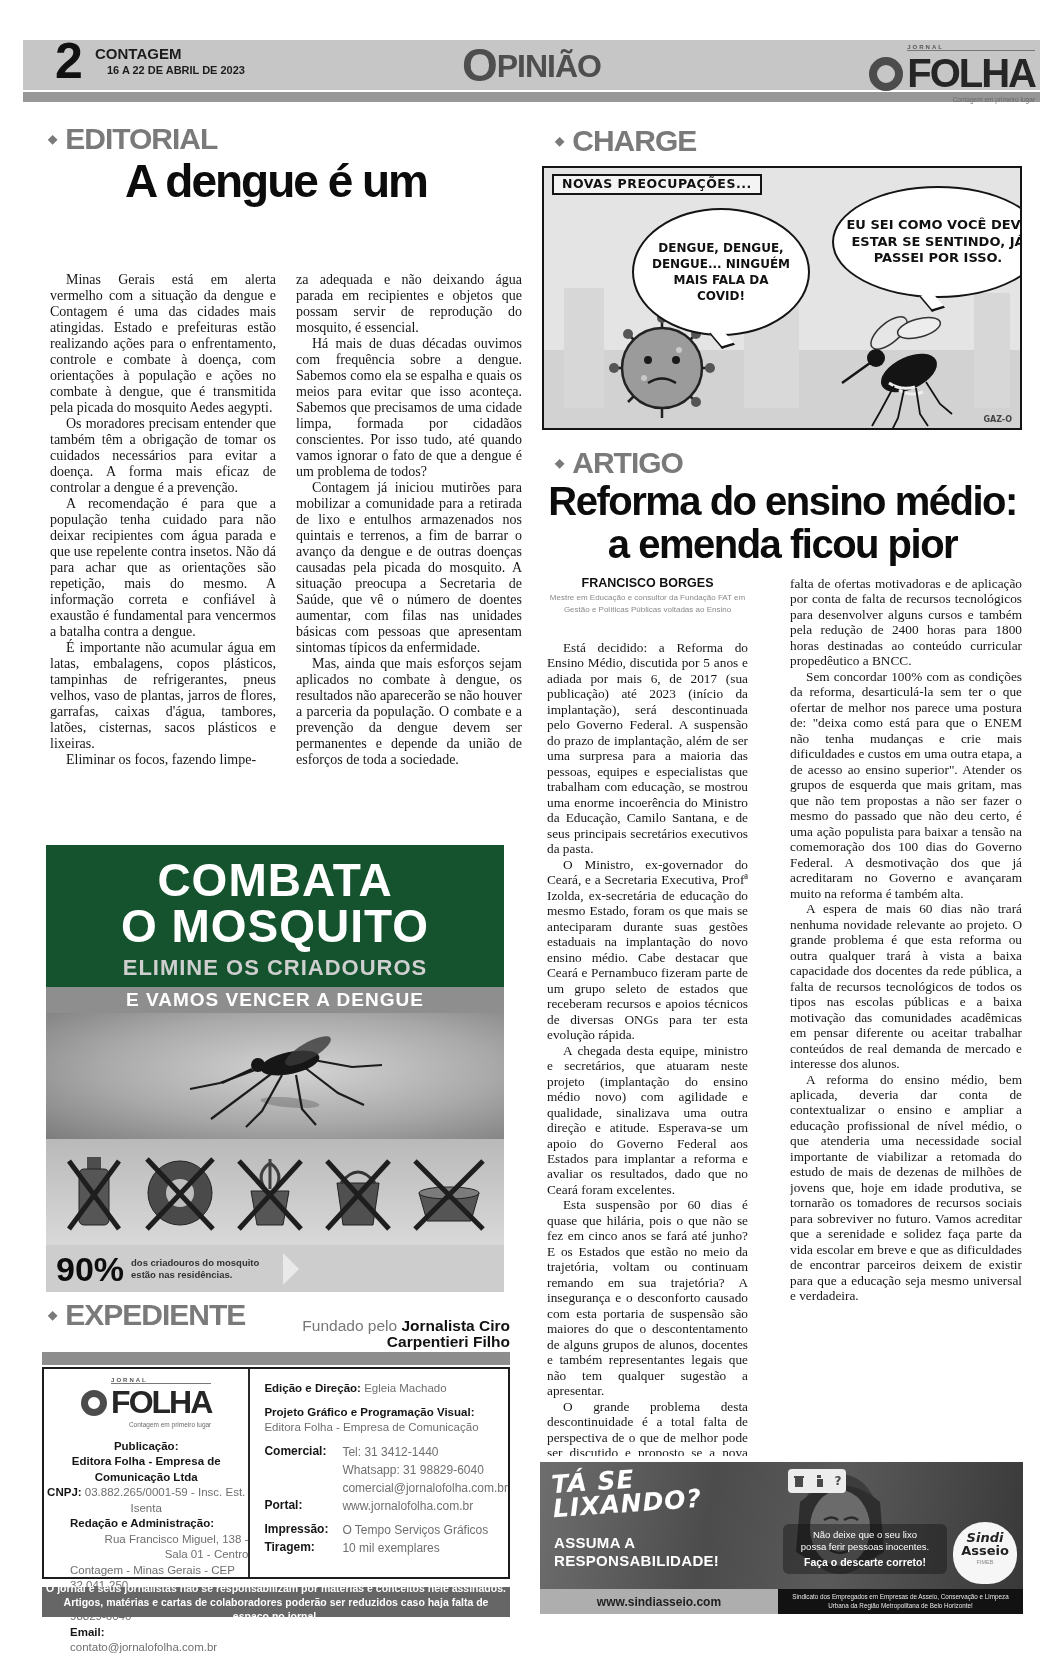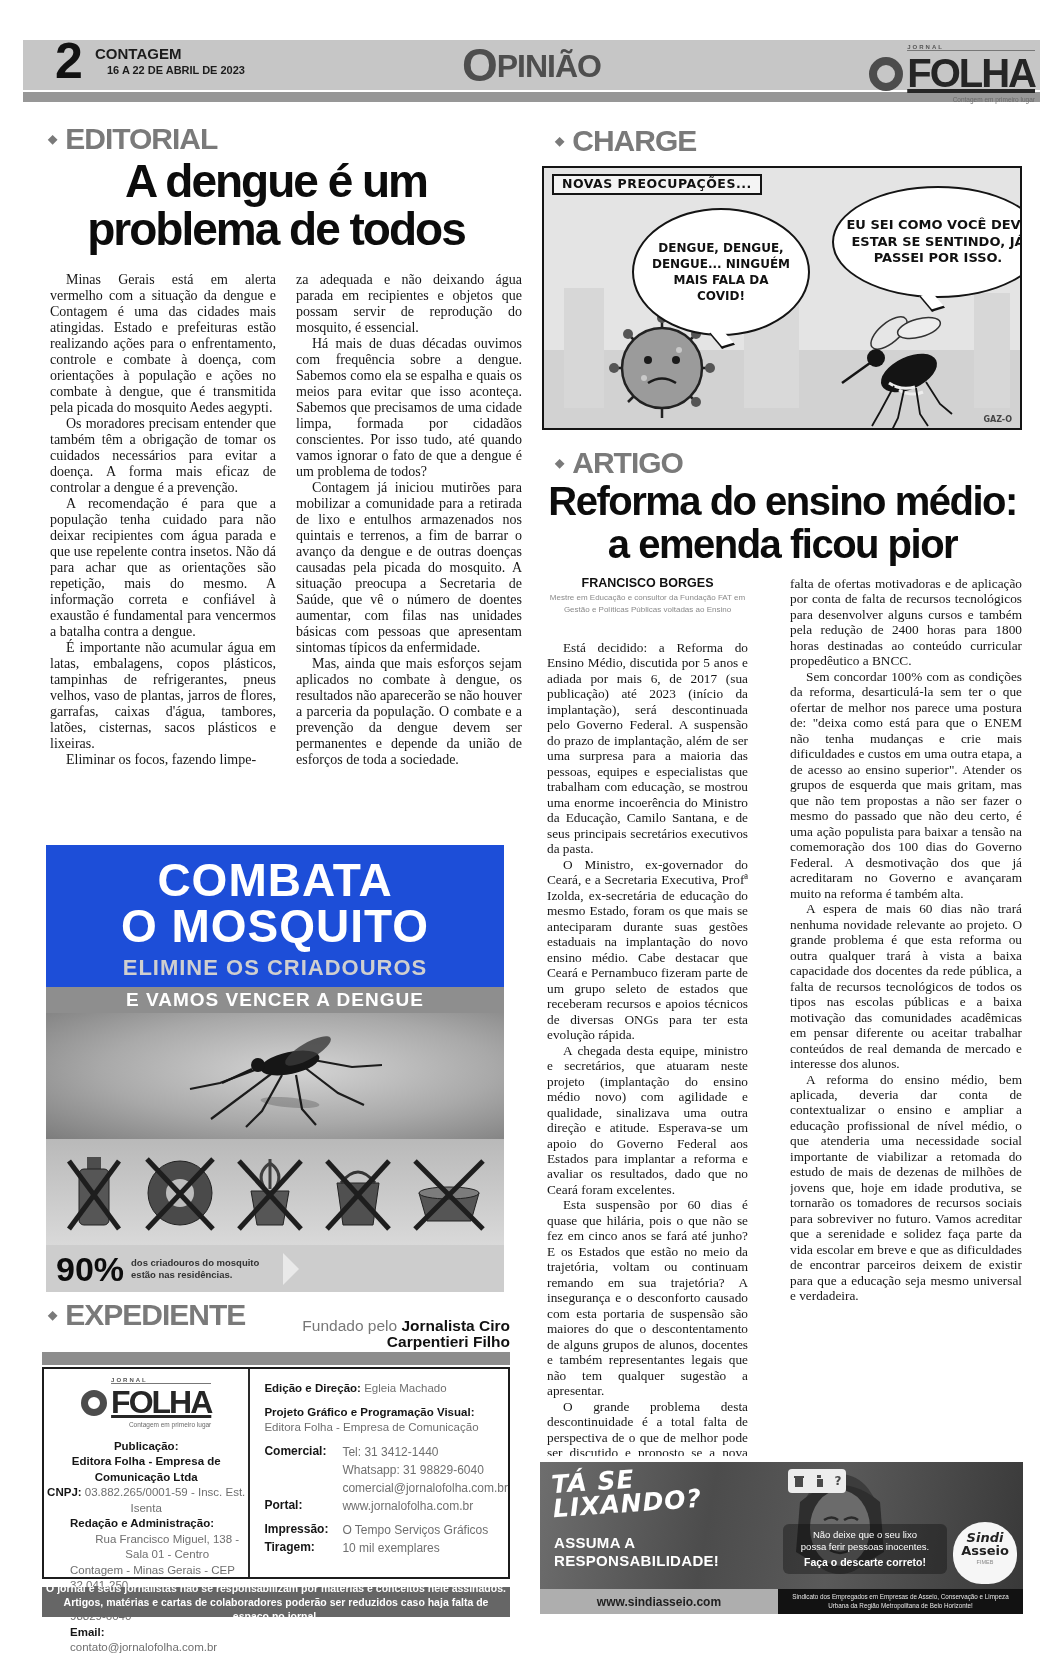--- a/index.html
+++ b/index.html
@@ -11,21 +11,21 @@
   .header-strip{left:23px;top:92px;width:1017px;height:10px;background:#979797;}
   .page-num{left:55px;top:36px;font:900 50px/1 "Liberation Sans",sans-serif;color:#111;}
   .city{left:95px;top:46px;font:bold 15px/1 "Liberation Sans",sans-serif;color:#1c1c1c;}
   .date{left:107px;top:65px;font:bold 11px/1 "Liberation Sans",sans-serif;color:#1c1c1c;}
   .page-title{left:0;top:45px;width:1063px;text-align:center;color:#4e4e4e;font-family:"Liberation Sans",sans-serif;font-weight:900;letter-spacing:-1px;}
   .page-title .big{font-size:46px;line-height:40px;vertical-align:-4px;}
   .page-title .rest{font-size:32px;line-height:40px;}
 
   .folha-logo{display:flex;align-items:center;gap:4px;font-family:"Liberation Sans",sans-serif;}
   .folha-ring{border-radius:50%;border:8px solid #4c4c4c;box-sizing:border-box;display:inline-block;}
-  .folha-word{font-weight:900;letter-spacing:-2px;color:#262626;text-decoration:underline;}
+  .folha-word{font-weight:900;letter-spacing:-2px;color:#262626;}
   .folha-wrap{text-align:left;}
   .folha-top{font:bold 6px/1 "Liberation Sans",sans-serif;color:#555;letter-spacing:2px;border-bottom:1px solid #777;display:block;}
   .folha-tag{font:6.5px/1 "Liberation Sans",sans-serif;color:#6a6a6a;display:block;text-align:right;margin-top:1px;}
   .hdr-logo{right:28px;top:44px;}
   .hdr-logo .folha-ring{width:34px;height:34px;}
   .hdr-logo .folha-word{font-size:40px;}
 
   
   .sec-label{font:900 30px/1 "Liberation Sans",sans-serif;color:#7a7a7a;letter-spacing:-1px;white-space:nowrap;}
   .sec-label .dia{font-size:12px;vertical-align:6px;margin-right:9px;}
@@ -46,21 +46,21 @@
   .charge-caption{left:8px;top:6px;background:#f4f4f4;border:2px solid #141414;padding:2px 8px;font:bold 12.5px/1 "DejaVu Sans",sans-serif;letter-spacing:.5px;color:#111;}
   .bubble{background:#fff;border:2px solid #141414;border-radius:50%;display:flex;align-items:center;justify-content:center;text-align:center;font-family:"DejaVu Sans",sans-serif;font-weight:bold;color:#111;box-sizing:border-box;}
   .bub-l{left:88px;top:40px;width:178px;height:128px;font-size:12px;line-height:1.35;padding:16px;}
   .bub-r{left:288px;top:18px;width:212px;height:112px;font-size:13px;line-height:1.3;padding:12px;}
   .tail{width:14px;height:14px;background:#fff;border-left:2px solid #141414;border-bottom:2px solid #141414;transform:skewX(30deg) rotate(-15deg);}
   .tail-l{left:170px;top:163px;}
   .tail-r{left:380px;top:126px;}
   .charge-sig{right:8px;bottom:4px;font:bold 8px/1 "DejaVu Sans",sans-serif;color:#444;}
 
   
-  .mosq-ad{left:46px;top:845px;width:458px;height:447px;background:#1d4ed8;overflow:hidden;}
+  .mosq-ad{left:46px;top:845px;width:458px;height:447px;background:#14532d;overflow:hidden;}
   .mosq-t1{top:12px;left:0;width:100%;text-align:center;font:900 46px/1 "Liberation Sans",sans-serif;color:#fff;letter-spacing:1px;}
   .mosq-t2{top:58px;left:0;width:100%;text-align:center;font:900 46px/1 "Liberation Sans",sans-serif;color:#fff;letter-spacing:1px;}
   .mosq-sub{top:112px;left:0;width:100%;text-align:center;font:900 22px/1 "Liberation Sans",sans-serif;color:#cfcfcf;letter-spacing:1px;}
   .mosq-banner{top:142px;left:0;width:100%;height:26px;background:#8e8e8e;color:#fff;text-align:center;font:900 19px/26px "Liberation Sans",sans-serif;letter-spacing:1px;}
   .mosq-photo{top:168px;left:0;width:100%;height:126px;background:radial-gradient(ellipse at 55% 45%,#d4d4d4 0%,#a9a9a9 55%,#7c7c7c 100%);}
   .mosq-items{top:294px;left:0;width:100%;height:106px;background:linear-gradient(#b9b9b9,#d9d9d9);display:flex;align-items:center;justify-content:space-around;padding:0 8px;box-sizing:border-box;}
   .mosq-strip{bottom:0;left:0;width:100%;height:47px;background:#cdcdcd;display:flex;align-items:center;}
   .stat-val{font:900 34px/1 "Liberation Sans",sans-serif;color:#0d0d0d;margin-left:10px;}
   .stat-txt{font:bold 9.5px/1.25 "Liberation Sans",sans-serif;color:#333;width:150px;margin-left:7px;}
   .strip-arrow{width:0;height:0;border-top:16px solid transparent;border-bottom:16px solid transparent;border-left:16px solid #e9e9e9;margin-left:2px;}
@@ -114,21 +114,20 @@
   <span class="folha-wrap">
     <span class="folha-top">JORNAL</span>
     <span class="folha-word">FOLHA</span>
     <span class="folha-tag">Contagem em primeiro lugar</span>
   </span>
 </div>
 
 <div class="abs sec-label" style="left:48px;top:124px;"><span class="dia">◆</span><span>EDITORIAL</span></div>
 <div class="abs ed-headline">
   <div>A dengue é um</div>
-  <div>problema de todos</div>
 </div>
 <div class="abs btxt ed-col" style="left:50px;top:272px;width:226px;height:562px;">
   <p>Minas Gerais está em alerta vermelho com a situação da dengue e Contagem é uma das cidades mais atingidas. Estado e prefeituras estão realizando ações para o enfrentamento, controle e combate à doença, com orientações à população e ações no combate à dengue, que é transmitida pela picada do mosquito Aedes aegypti.</p>
   <p>Os moradores precisam entender que também têm a obrigação de tomar os cuidados necessários para evitar a doença. A forma mais eficaz de controlar a dengue é a prevenção.</p>
   <p>A recomendação é para que a população tenha cuidado para não deixar recipientes com água parada e que use repelente contra insetos. Não dá para achar que as orientações são repetição, mais do mesmo. A informação correta e confiável à exaustão é fundamental para vencermos a batalha contra a dengue.</p>
   <p>É importante não acumular água em latas, embalagens, copos plásticos, tampinhas de refrigerantes, pneus velhos, vaso de plantas, jarros de flores, garrafas, caixas d'água, tambores, latões, cisternas, sacos plásticos e lixeiras.</p>
   <p>Eliminar os focos, fazendo limpe-</p>
 </div>
 <div class="abs btxt ed-col" style="left:296px;top:272px;width:226px;height:562px;">
   <p class="cont">za adequada e não deixando água parada em recipientes e objetos que possam servir de reprodução do mosquito, é essencial.</p>
@@ -284,21 +283,21 @@
       <span class="folha-wrap">
         <span class="folha-top">JORNAL</span>
         <span class="folha-word">FOLHA</span>
         <span class="folha-tag">Contagem em primeiro lugar</span>
       </span>
     </div>
     <div class="exp-line"><b>Publicação:</b></div>
     <div class="exp-line"><b>Editora Folha  - Empresa de Comunicação Ltda</b></div>
     <div class="exp-line"><b>CNPJ: </b><span>03.882.265/0001-59 - Insc. Est. Isenta</span></div>
     <div class="exp-line" style="text-align:left;padding-left:26px;"><b>Redação e Administração:</b></div>
-    <div class="exp-line" style="text-align:center;padding-left:42px;">Rua Francisco Miguel, 138 - Sala 01 - Centro</div>
+    <div class="exp-line" style="text-align:right;padding-left:42px;">Rua Francisco Miguel, 138 - Sala 01 - Centro</div>
     <div class="exp-line" style="text-align:left;padding-left:26px;">Contagem - Minas Gerais - CEP 32.041-250</div>
     <div class="exp-line" style="text-align:left;padding-left:26px;"><b>Telefones: </b><span>31- 3412-1440 - 31 98829-6040</span></div>
     <div class="exp-line" style="text-align:left;padding-left:26px;"><b>Email: </b><span>contato@jornalofolha.com.br</span></div>
   </div>
   <div class="exp-right">
     <div class="exp-line" style="text-align:left;"><b>Edição e Direção: </b><span>Egleia Machado</span></div>
     <div class="exp-line mt8" style="text-align:left;"><b>Projeto Gráfico e Programação Visual:</b></div>
     <div class="exp-line" style="text-align:left;">Editora Folha - Empresa de Comunicação</div>
     <div class="exp-row mt8">
         <span class="exp-lab">Comercial:</span>

